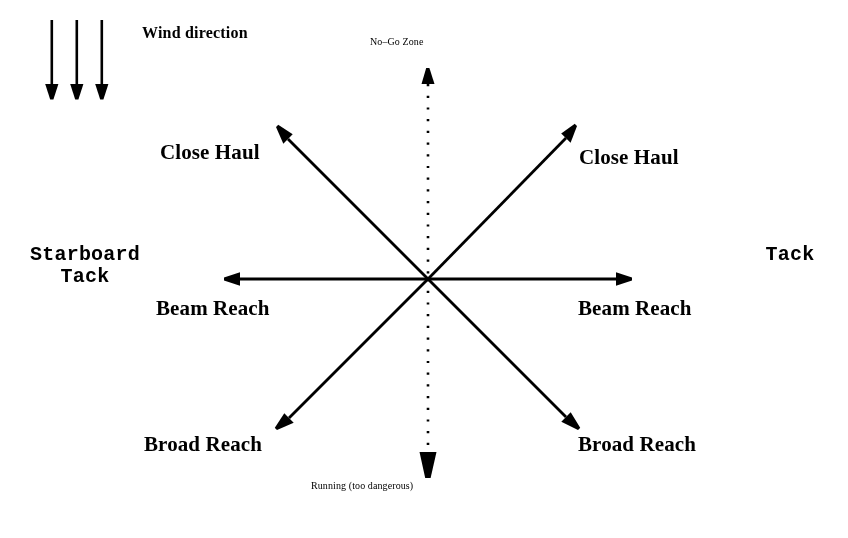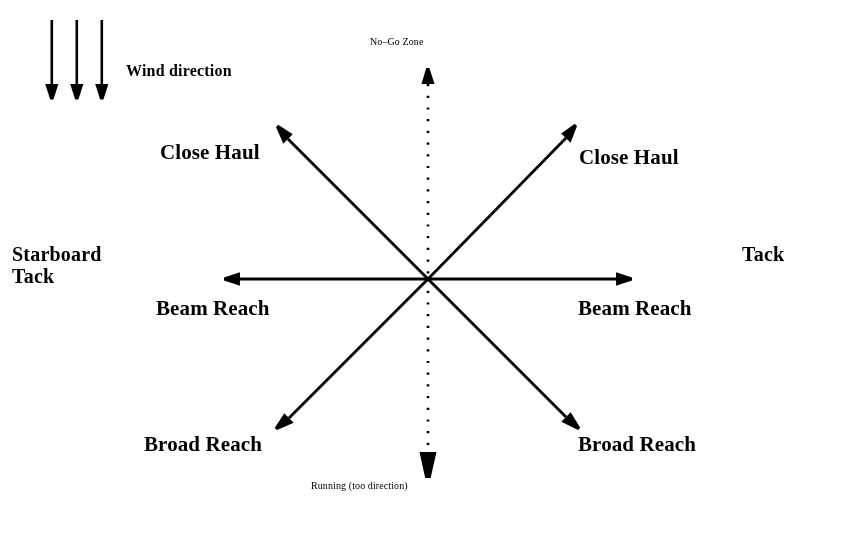--- a/index.html
+++ b/index.html
@@ -42,30 +42,32 @@
   
   .lbl-cap {
     font-size: 10px;
     font-weight: normal;
     letter-spacing: 0.1px;
   }
   
   .lbl-tack {
     font-size: 20px;
     font-weight: bold;
+    text-align: center;
     letter-spacing: 0.2px;
+    font-family: Liberation Mono, monospace;
   }
   .lbl-wind {
     font-size: 16px;
     font-weight: bold;
     letter-spacing: 0.2px;
   }
 
   
-  #label-wind-direction      { left: 126px; top: 24px; margin-top: 38px; }
+  #label-wind-direction      { left: 142px; top: 24px; }
   #label-no-go-zone          { left: 370px; top: 37px; }
   #label-close-haul-left     { left: 160px; top: 141px; }
   #label-close-haul-right    { left: 579px; top: 146px; }
   #label-starboard-tack      { left: 12px;  top: 244px; width: 146px; }
   #label-port-tack           { left: 742px; top: 244px; width: 96px; }
   #label-beam-reach-left     { left: 156px; top: 297px; }
   #label-beam-reach-right    { left: 578px; top: 297px; }
   #label-broad-reach-left    { left: 144px; top: 433px; }
   #label-broad-reach-right   { left: 578px; top: 433px; }
   #label-running             { left: 311px; top: 481px; }
@@ -150,15 +152,15 @@
   </div>
 
   <div class="lbl lbl-arm" id="label-beam-reach-left">Beam Reach</div>
 
   <div class="lbl lbl-arm" id="label-beam-reach-right">Beam Reach</div>
 
   <div class="lbl lbl-arm" id="label-broad-reach-left">Broad Reach</div>
 
   <div class="lbl lbl-arm" id="label-broad-reach-right">Broad Reach</div>
 
-  <div class="lbl lbl-cap" id="label-running">Running (too direction)</div>
+  <div class="lbl lbl-cap" id="label-running">Running (too dangerous)</div>
 
 </div>
 
 </body></html>

